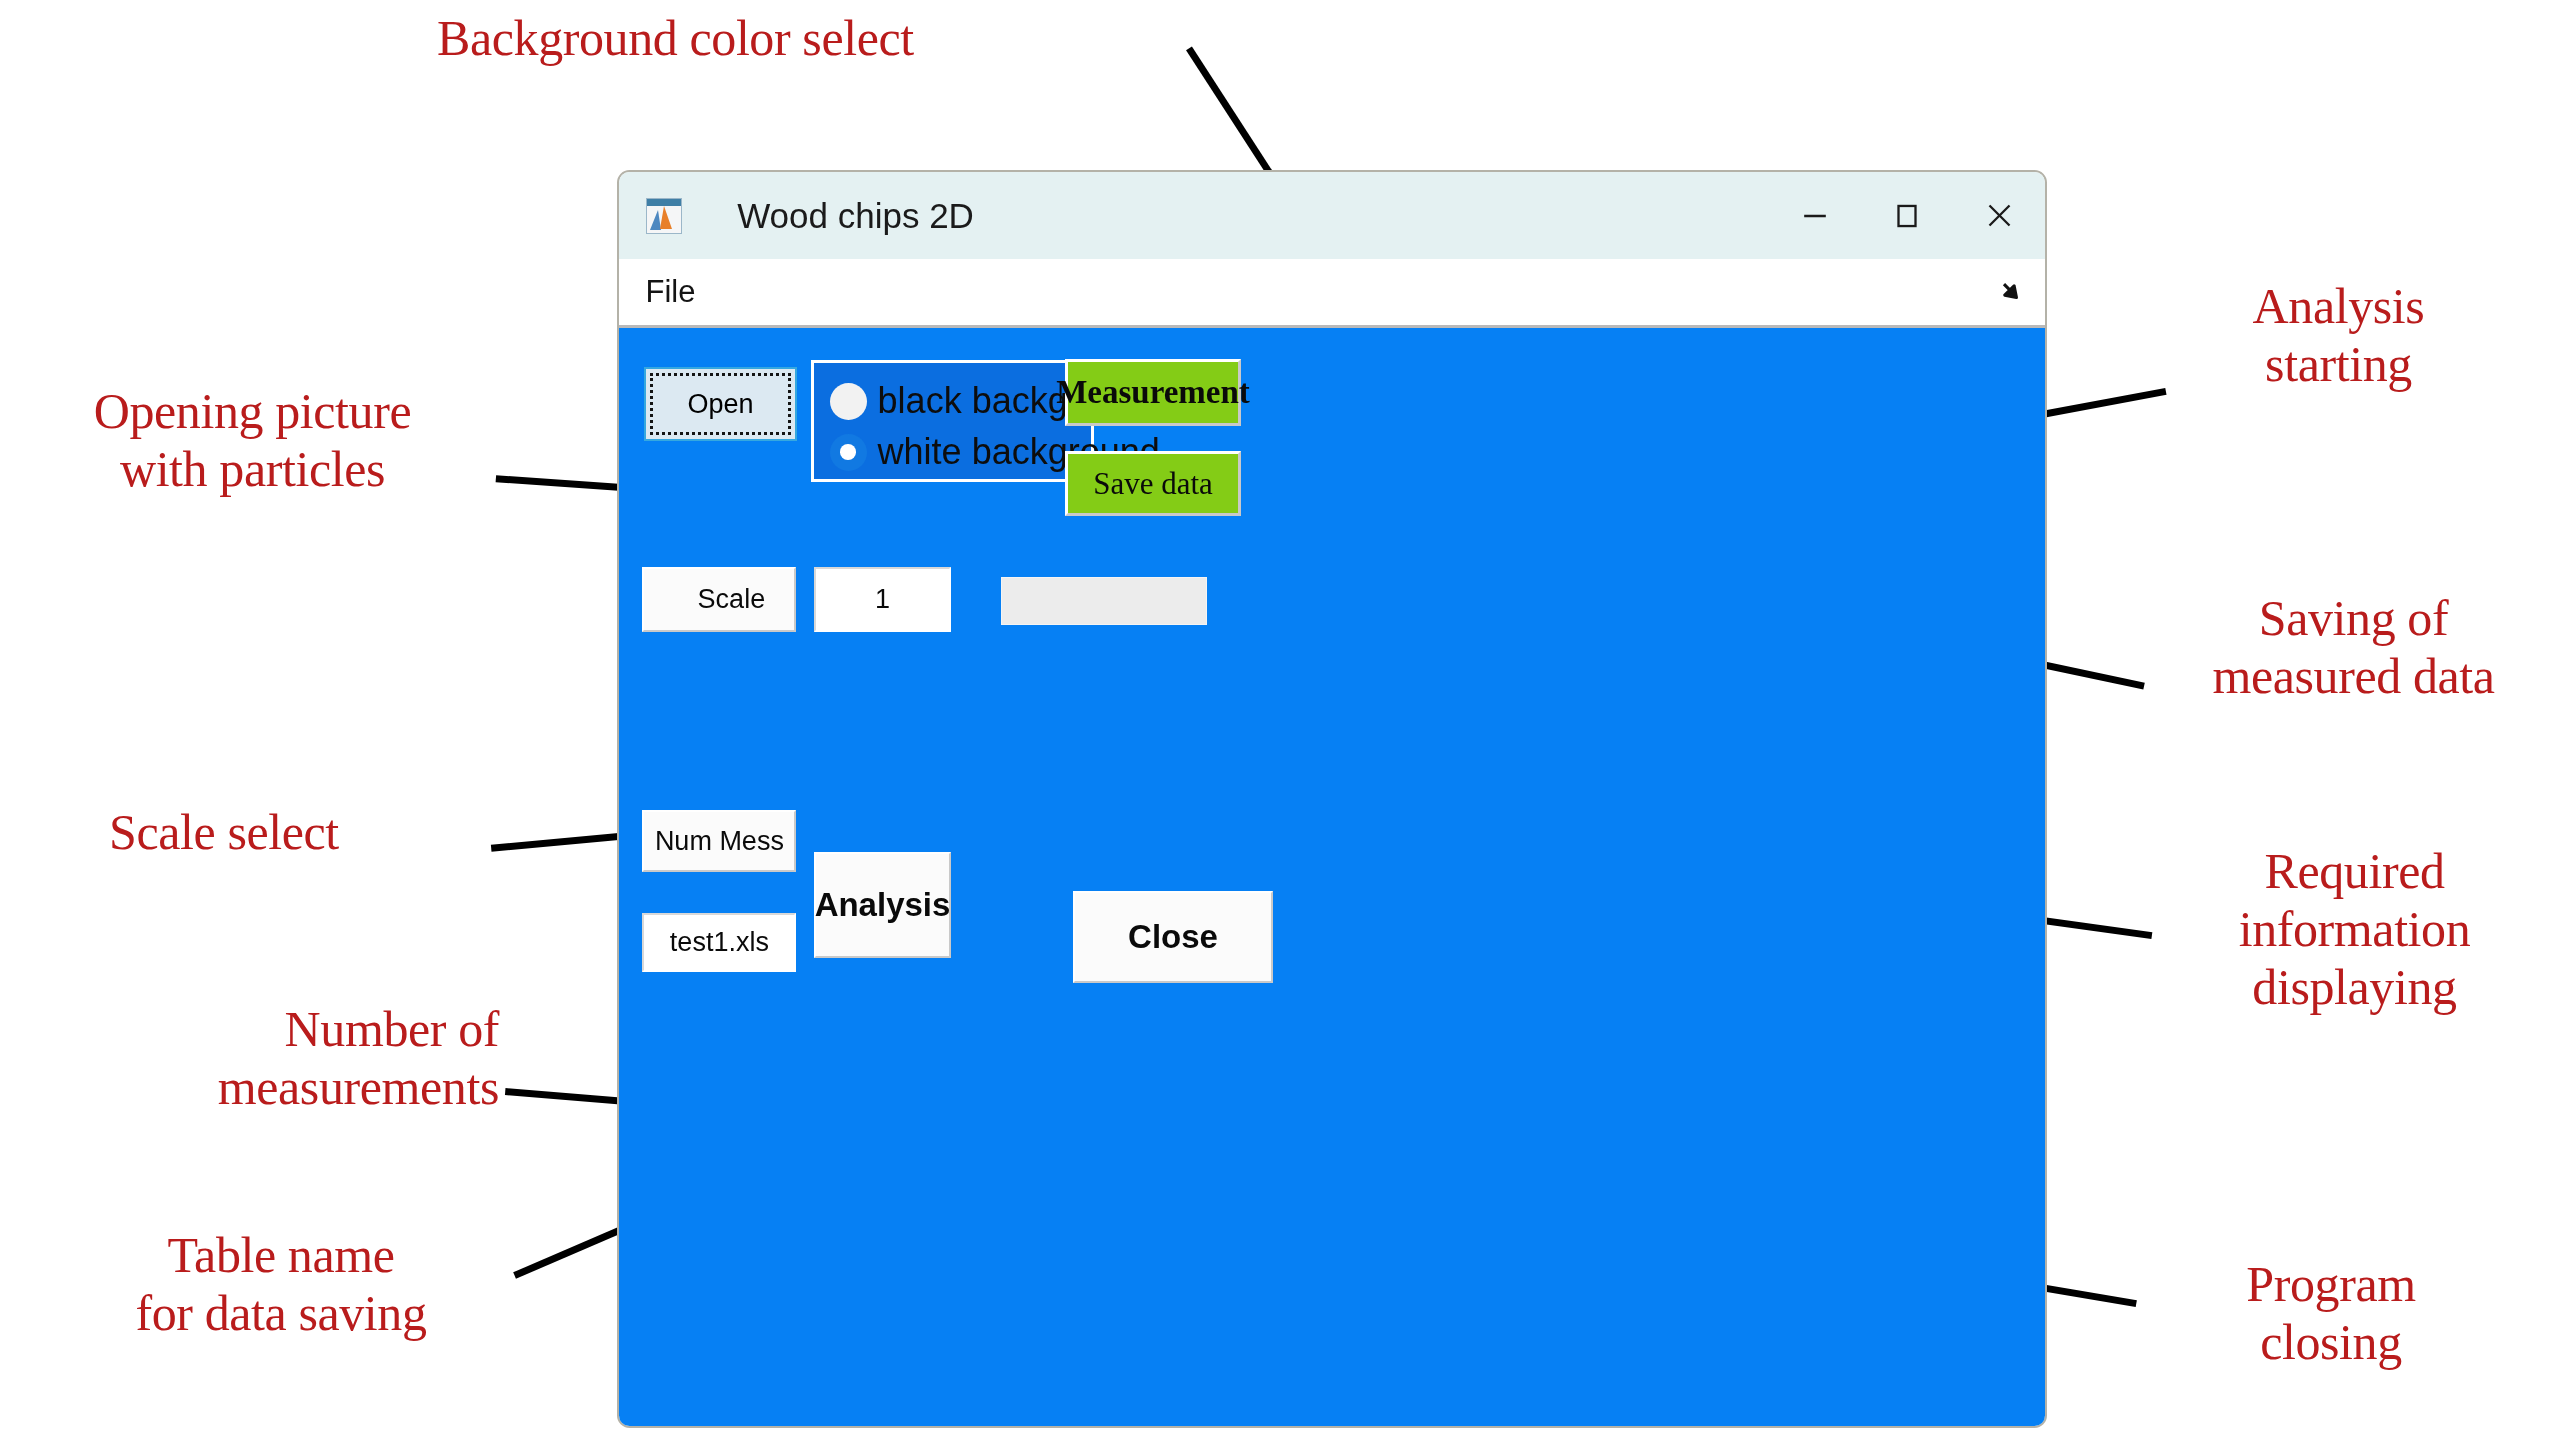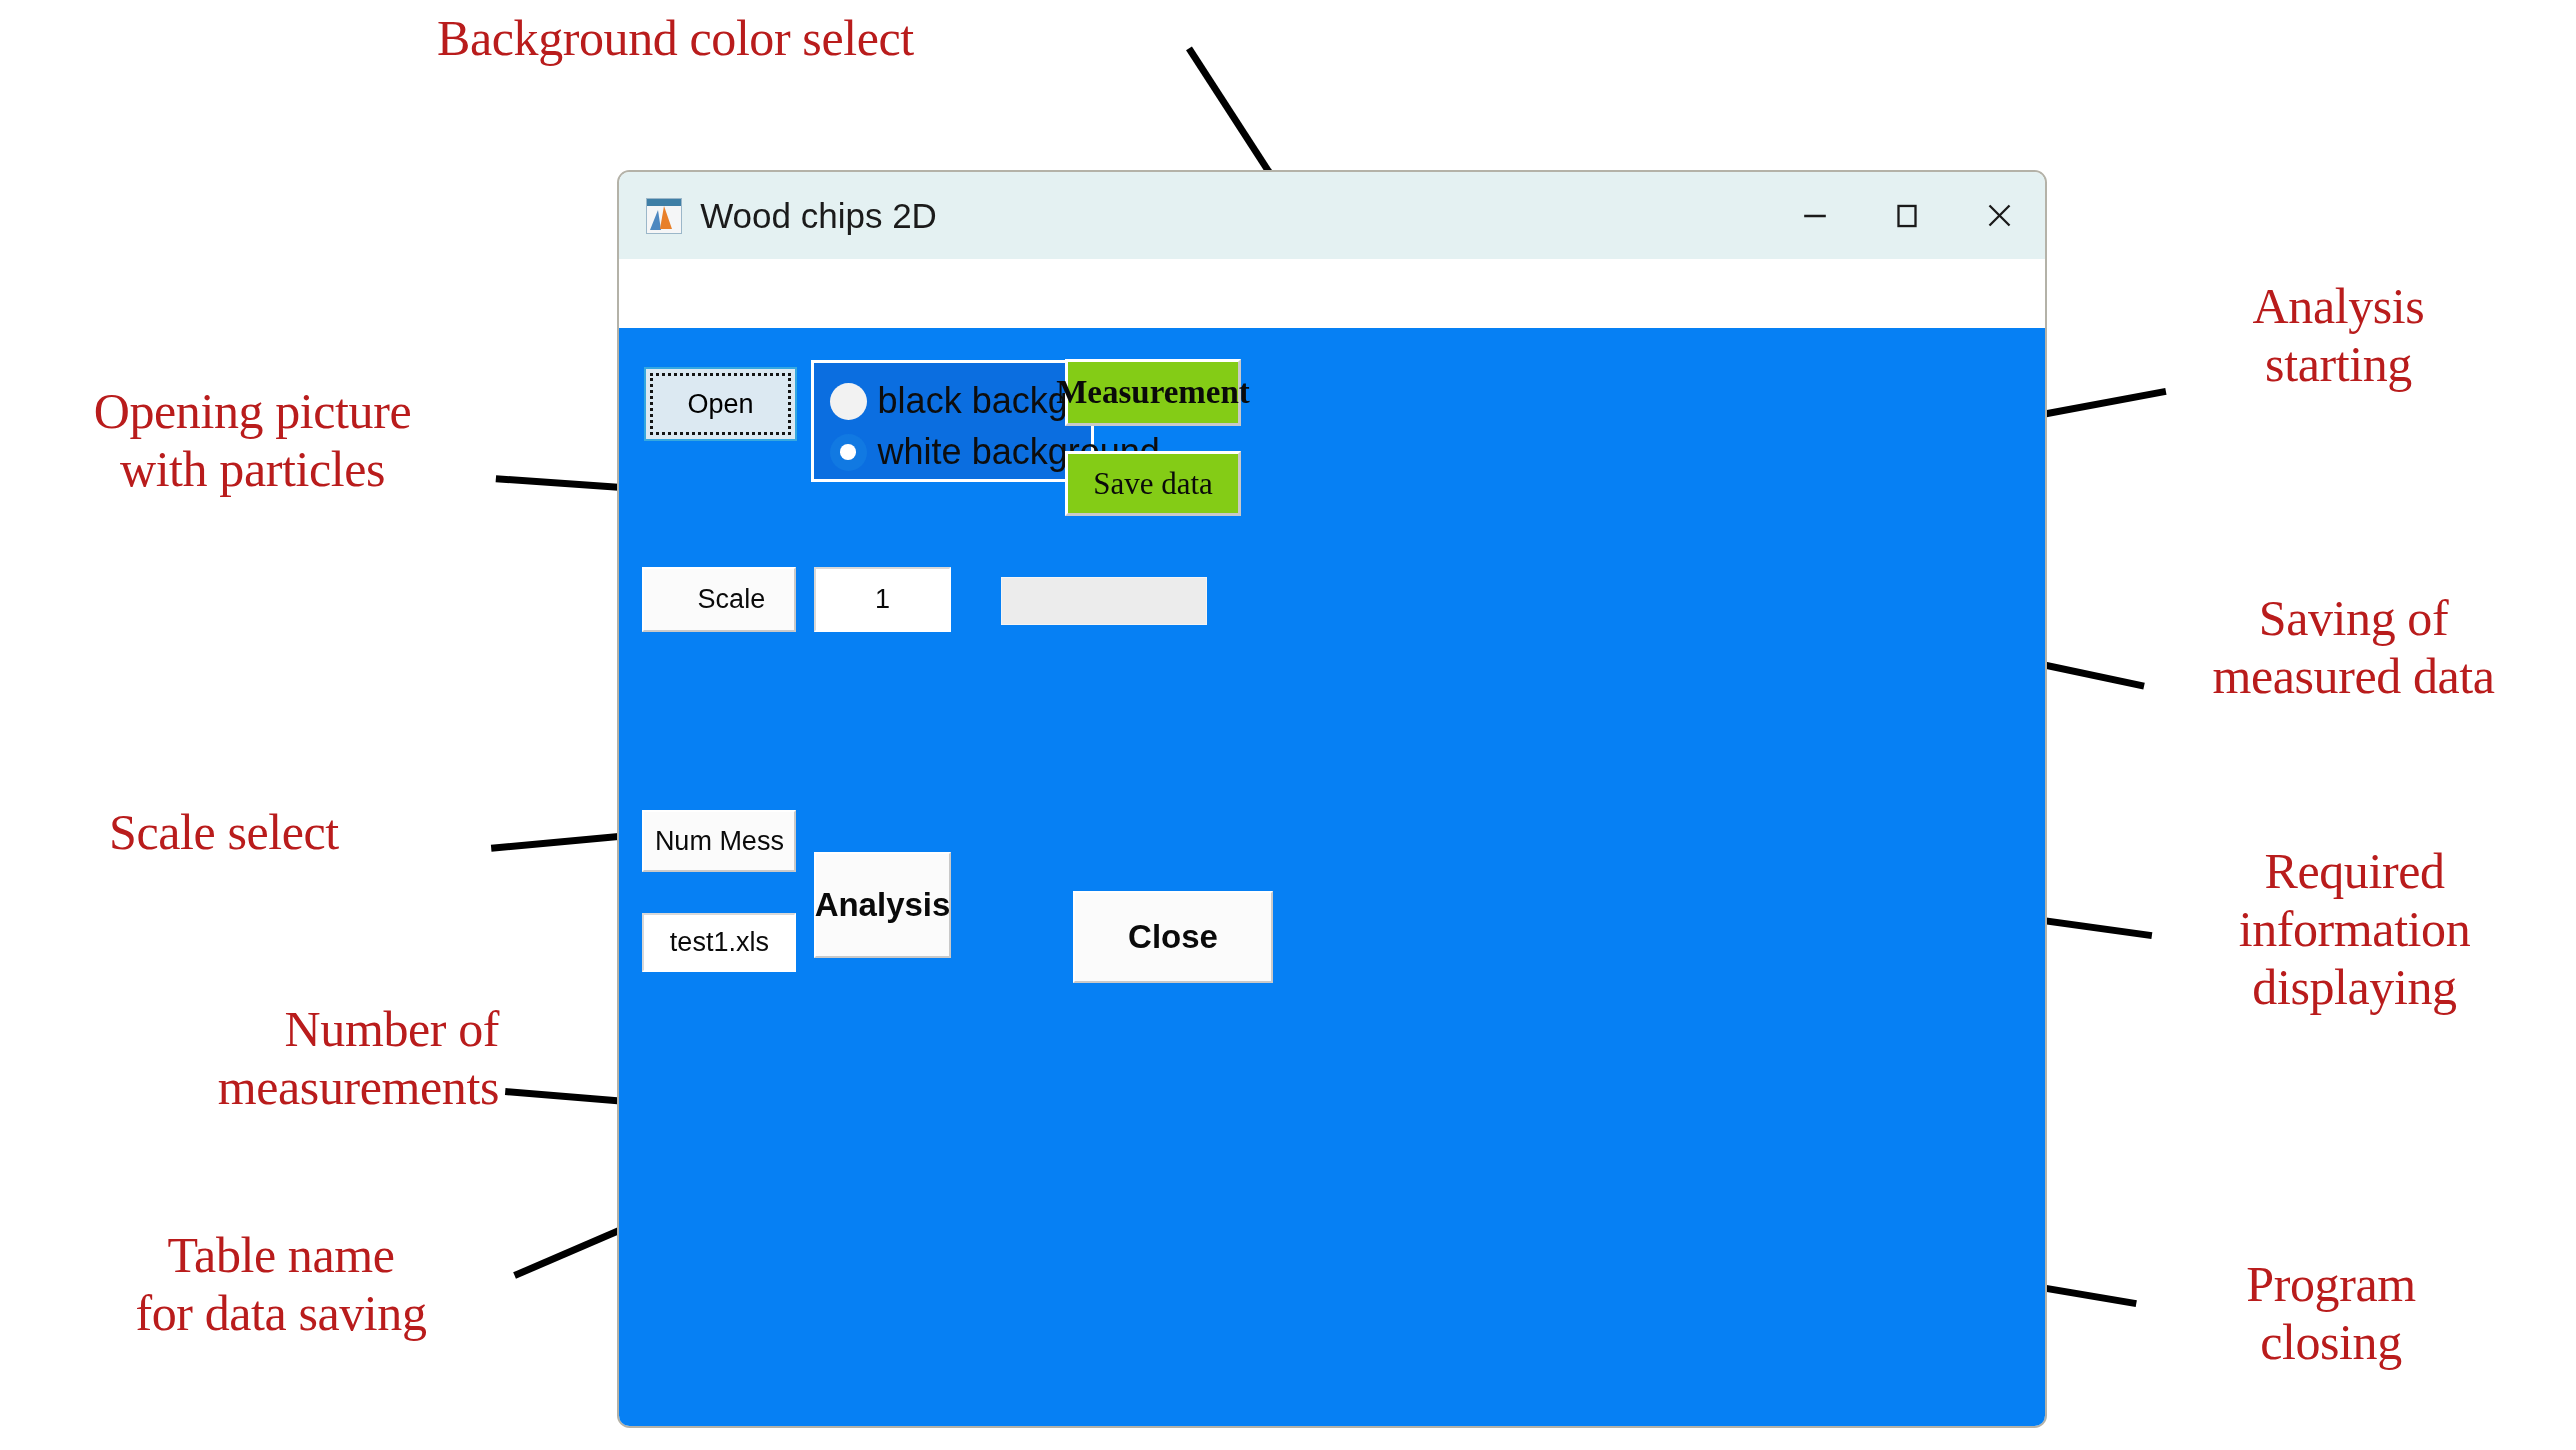--- a/index.html
+++ b/index.html
@@ -47,20 +47,21 @@
     box-sizing: border-box;
     overflow: hidden;
   }
 
   .titlebar {
     height: 87px;
     background: #e4f1f2;
     display: flex;
     align-items: center;
     position: relative;
+    gap: 37px;
   }
   .app-icon {
     width: 36px;
     height: 36px;
     margin-left: 26.5px;
     margin-right: 18.7px;
     background: #f5f6f7;
     border: 1.6px solid #9bb7c9;
     box-sizing: border-box;
     position: relative;
@@ -327,20 +328,28 @@
       </div>
       <div class="win-btn">
         <svg width="37" height="37" viewBox="0 0 48 48">
           <line x1="11" y1="11" x2="37" y2="37" stroke="#1a1a1a" stroke-width="3"></line>
           <line x1="37" y1="11" x2="11" y2="37" stroke="#1a1a1a" stroke-width="3"></line>
         </svg>
       </div>
     </div>
   </div>
 
+  <div class="menubar">
+    <div class="menu-item">File</div>
+    <div class="menu-resize-icon">
+      <svg width="28" height="28" viewBox="0 0 36 36">
+        <path d="M9 8 L22 21 M22 10 L25 25 L10 22 Z" stroke="#111" stroke-width="4" fill="#111" stroke-linejoin="round"></path>
+      </svg>
+    </div>
+  </div>
 
   <div class="canvas">
 
     <div class="btn-open" style="left:25px; top:39px; width:153px; height:74px;text-align:right;">
       <span class="focus-ring"></span>
       <span style="position:relative;">Open</span>
     </div>
 
     <div class="radio-panel" style="left:192px; top:32px; width:283px; height:122px;">
       <div class="radio-row" style="left:15.6px; top:17px;">

